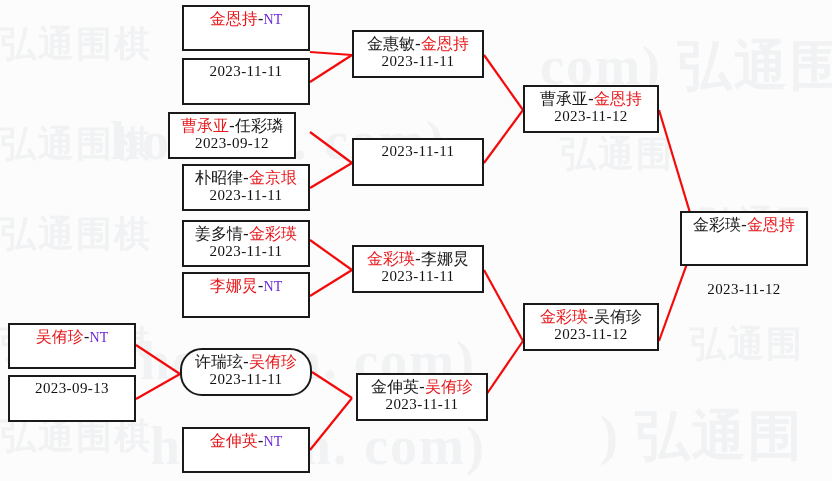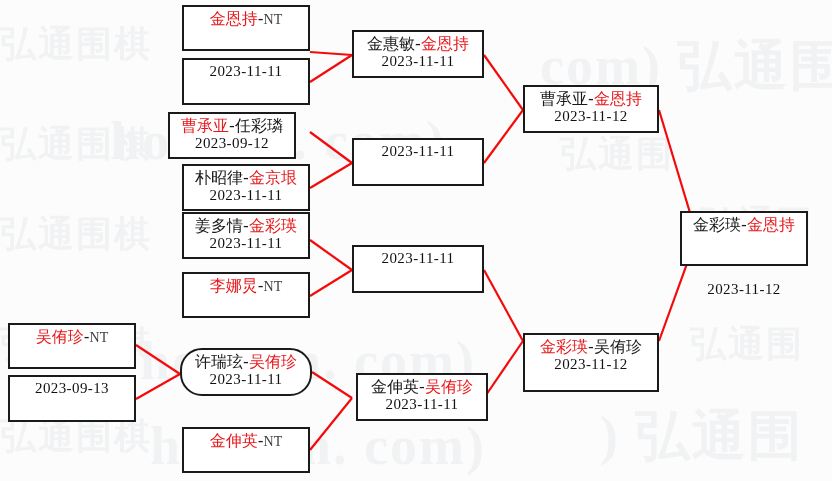--- a/index.html
+++ b/index.html
@@ -67,21 +67,21 @@
     white-space: nowrap;
     font-family: "Liberation Serif", "DejaVu Serif", serif;
     letter-spacing: 0.4px;
   }
   .p-win { color: #e8191c; }
   .p-lose { color: #1a1a1a; }
   .sep { color: #1a1a1a; }
   .nt {
     font-size: 14px;
     font-family: "Liberation Serif", serif;
-    color: #404040;
+    color: #6d28d9;
   }
 </style>
 </head>
 <body>
 
 <div id="bracket-root">
 
   <div id="watermark-layer">
       <div class="wm wm-cn" style="left: 0px; top: 20px; color: rgb(241, 242, 243);">弘通围棋</div>
       <div class="wm wm-cn" style="left: 0px; top: 120px; color: rgb(241, 242, 243);">弘通围棋</div>
@@ -125,21 +125,21 @@
         <div class="date">2023-11-11</div>
       </div>
       <div class="match-box" style="left: 168px; top: 112px; width: 128px; height: 47px; border-color: rgb(26, 26, 26);">
         <div class="players"><span class="p-win">曹承亚</span><span class="sep">-</span><span class="p-lose">任彩璘</span></div>
         <div class="date">2023-09-12</div>
       </div>
       <div class="match-box" style="left: 182px; top: 164px; width: 128px; height: 47px; border-color: rgb(26, 26, 26);">
         <div class="players"><span class="p-lose">朴昭律</span><span class="sep">-</span><span class="p-win">金京垠</span></div>
         <div class="date">2023-11-11</div>
       </div>
-      <div class="match-box" style="left: 182px; top: 212px; width: 128px; height: 47px; border-color: rgb(26, 26, 26);">
+      <div class="match-box" style="left: 182px; top: 220px; width: 128px; height: 47px; border-color: rgb(26, 26, 26);">
         <div class="players"><span class="p-lose">姜多情</span><span class="sep">-</span><span class="p-win">金彩瑛</span></div>
         <div class="date">2023-11-11</div>
       </div>
       <div class="match-box tall" style="left: 182px; top: 272px; width: 128px; height: 46px; border-color: rgb(26, 26, 26);">
         <div class="players"><span class="p-win">李娜炅</span><span class="sep">-</span><span class="nt">NT</span></div>
       </div>
       <div class="match-box tall" style="left: 8px; top: 323px; width: 128px; height: 46px; border-color: rgb(26, 26, 26);">
         <div class="players"><span class="p-win">吴侑珍</span><span class="sep">-</span><span class="nt">NT</span></div>
       </div>
       <div class="match-box" style="left: 8px; top: 375px; width: 128px; height: 47px; border-color: rgb(26, 26, 26);">
@@ -149,35 +149,36 @@
         <div class="players"><span class="p-win">金伸英</span><span class="sep">-</span><span class="nt">NT</span></div>
       </div>
       <div class="match-box" style="left: 352px; top: 30px; width: 132px; height: 48px; border-color: rgb(26, 26, 26);">
         <div class="players"><span class="p-lose">金惠敏</span><span class="sep">-</span><span class="p-win">金恩持</span></div>
         <div class="date">2023-11-11</div>
       </div>
       <div class="match-box" style="left: 352px; top: 138px; width: 132px; height: 48px; border-color: rgb(26, 26, 26);">
         <div class="date">2023-11-11</div>
       </div>
       <div class="match-box" style="left: 352px; top: 245px; width: 132px; height: 48px; border-color: rgb(26, 26, 26);">
+        <div class="players"><span class="p-win">金彩瑛</span><span class="sep">-</span><span class="p-lose">李娜炅</span></div>
         <div class="date">2023-11-11</div>
       </div>
       <div class="match-box" style="left: 356px; top: 373px; width: 132px; height: 48px; border-color: rgb(26, 26, 26);">
         <div class="players"><span class="p-lose">金伸英</span><span class="sep">-</span><span class="p-win">吴侑珍</span></div>
         <div class="date">2023-11-11</div>
       </div>
       <div class="match-box" style="left: 180px; top: 348px; width: 132px; height: 48px; border-color: rgb(26, 26, 26); border-radius: 22px;">
         <div class="players"><span class="p-lose">许瑞玹</span><span class="sep">-</span><span class="p-win">吴侑珍</span></div>
         <div class="date">2023-11-11</div>
       </div>
       <div class="match-box" style="left: 523px; top: 85px; width: 136px; height: 48px; border-color: rgb(26, 26, 26);">
         <div class="players"><span class="p-lose">曹承亚</span><span class="sep">-</span><span class="p-win">金恩持</span></div>
         <div class="date">2023-11-12</div>
       </div>
-      <div class="match-box" style="left: 523px; top: 333px; width: 136px; height: 59px; border-color: rgb(26, 26, 26);">
+      <div class="match-box" style="left: 523px; top: 303px; width: 136px; height: 48px; border-color: rgb(26, 26, 26);">
         <div class="players"><span class="p-win">金彩瑛</span><span class="sep">-</span><span class="p-lose">吴侑珍</span></div>
         <div class="date">2023-11-12</div>
       </div>
       <div class="match-box" style="left: 680px; top: 211px; width: 128px; height: 55px; border-color: rgb(26, 26, 26); gap: 47px;">
         <div class="players"><span class="p-lose">金彩瑛</span><span class="sep">-</span><span class="p-win">金恩持</span></div>
         <div class="date">2023-11-12</div>
       </div>
     </div>
 
 </div>

